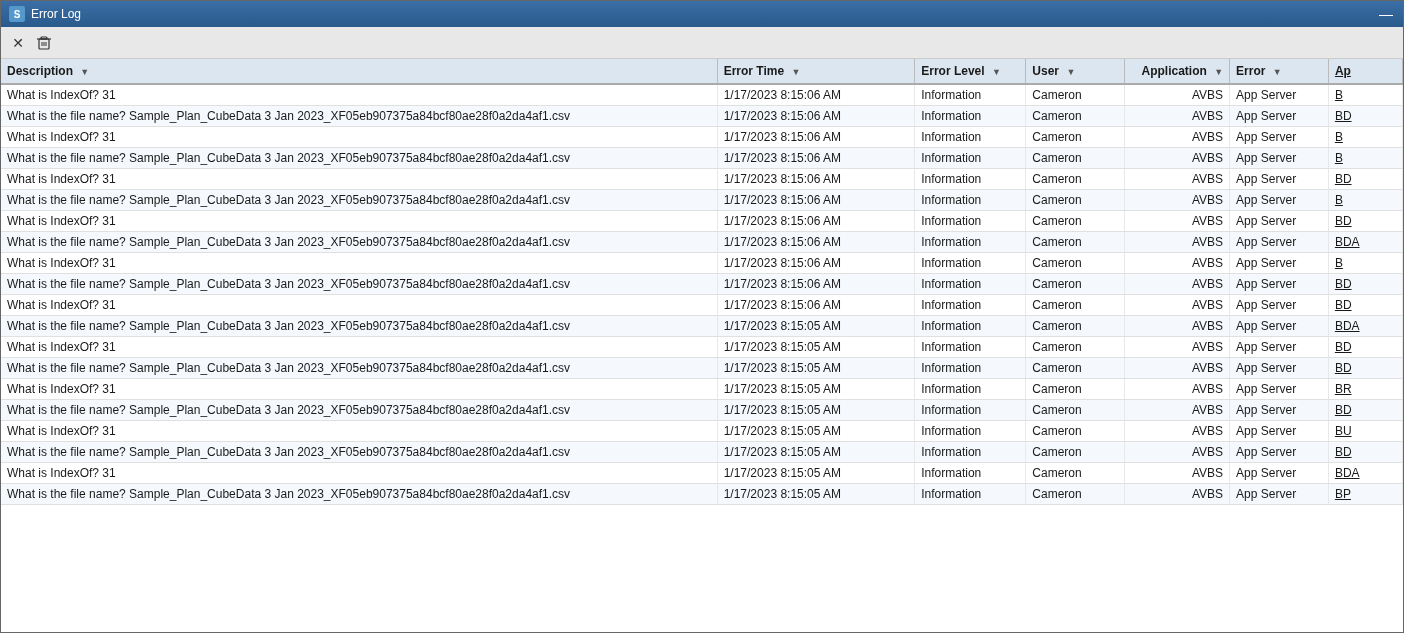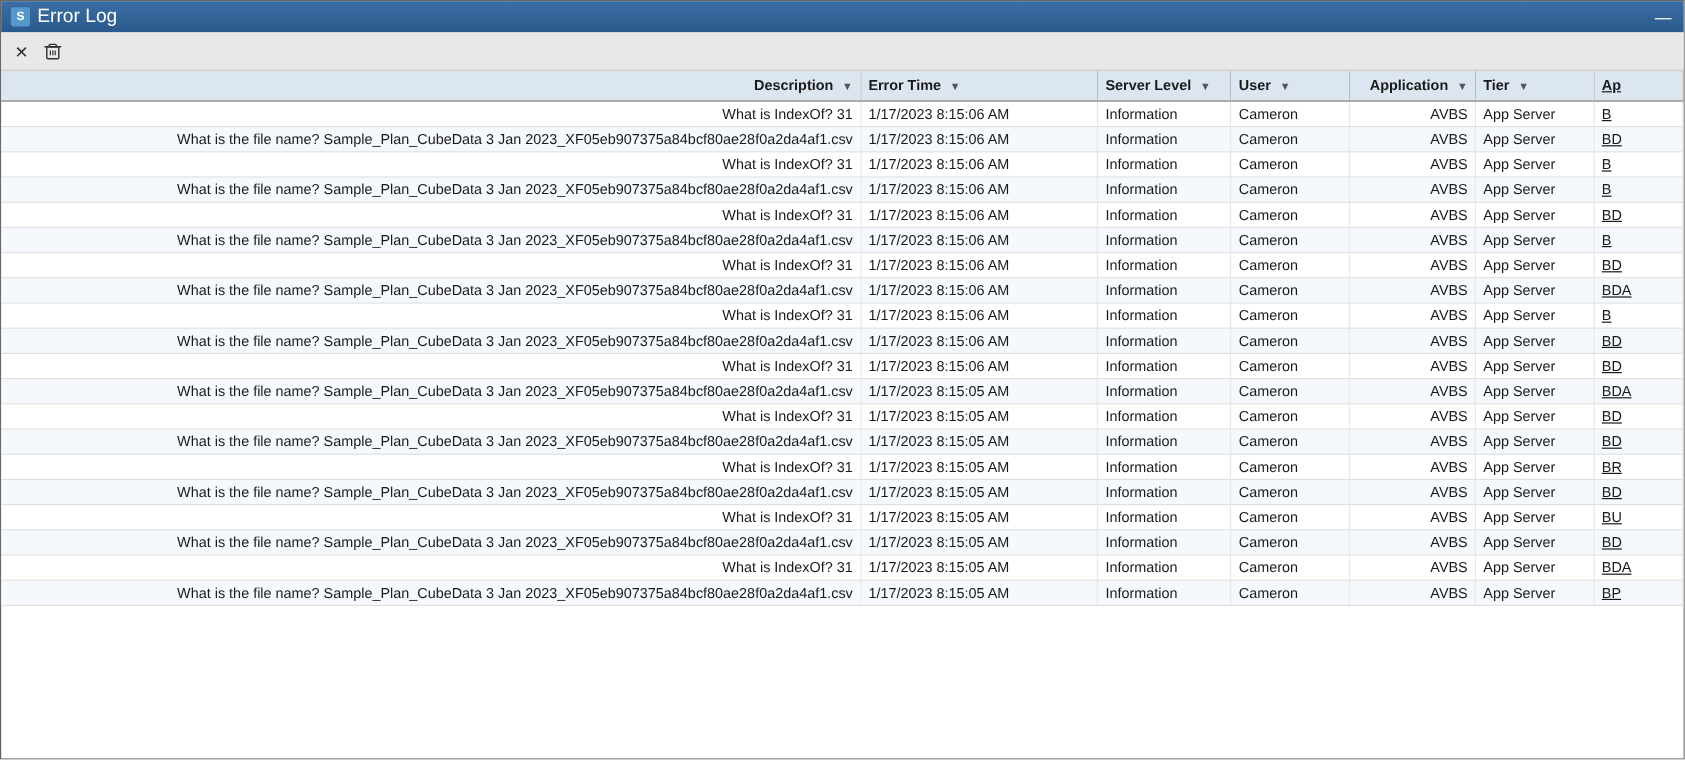--- a/index.html
+++ b/index.html
@@ -50,21 +50,21 @@
       border-radius: 2px;
       display: flex;
       align-items: center;
       justify-content: center;
       font-size: 10px;
       color: white;
       font-weight: bold;
     }
 
     .title-text {
-      font-size: 16px;
+      font-size: 12px;
       font-weight: normal;
       color: white;
     }
 
     .title-bar-controls {
       display: flex;
       gap: 4px;
     }
 
     .title-btn {
@@ -163,21 +163,21 @@
     }
 
     tbody tr:nth-child(even) {
       background: #f5f8fc;
     }
 
     tbody tr:nth-child(odd) {
       background: #ffffff;
     }
 
-    .col-description { width: 580px; text-align: right; }
+    .col-description { width: 580px; }
     .col-error-time { width: 160px; margin-left: 39px; }
     .col-error-level { width: 90px; }
     .col-user { width: 80px; margin-left: 32px; }
     .col-application { width: 85px; text-align: right; }
     .col-tier { width: 80px; }
     .col-app { width: 60px; text-decoration: underline; }
   </style>
 </head>
 <body>
 
@@ -213,33 +213,33 @@
         <tr>
           <th class="col-description">
             <span>Description</span>
             <span class="filter-icon">▼</span>
           </th>
           <th class="col-error-time">
             <span>Error Time</span>
             <span class="filter-icon">▼</span>
           </th>
           <th class="col-error-level">
-            <span>Server Level</span>
+            <span>Error Level</span>
             <span class="filter-icon">▼</span>
           </th>
           <th class="col-user">
             <span>User</span>
             <span class="filter-icon">▼</span>
           </th>
           <th class="col-application">
             <span>Application</span>
             <span class="filter-icon">▼</span>
           </th>
           <th class="col-tier">
-            <span>Tier</span>
+            <span>Error</span>
             <span class="filter-icon">▼</span>
           </th>
           <th class="col-app">
             <span>Ap</span>
           </th>
         </tr>
       </thead>
       <tbody id="table-body">
       <tr>
             <td class="col-description">What is IndexOf? 31</td>

